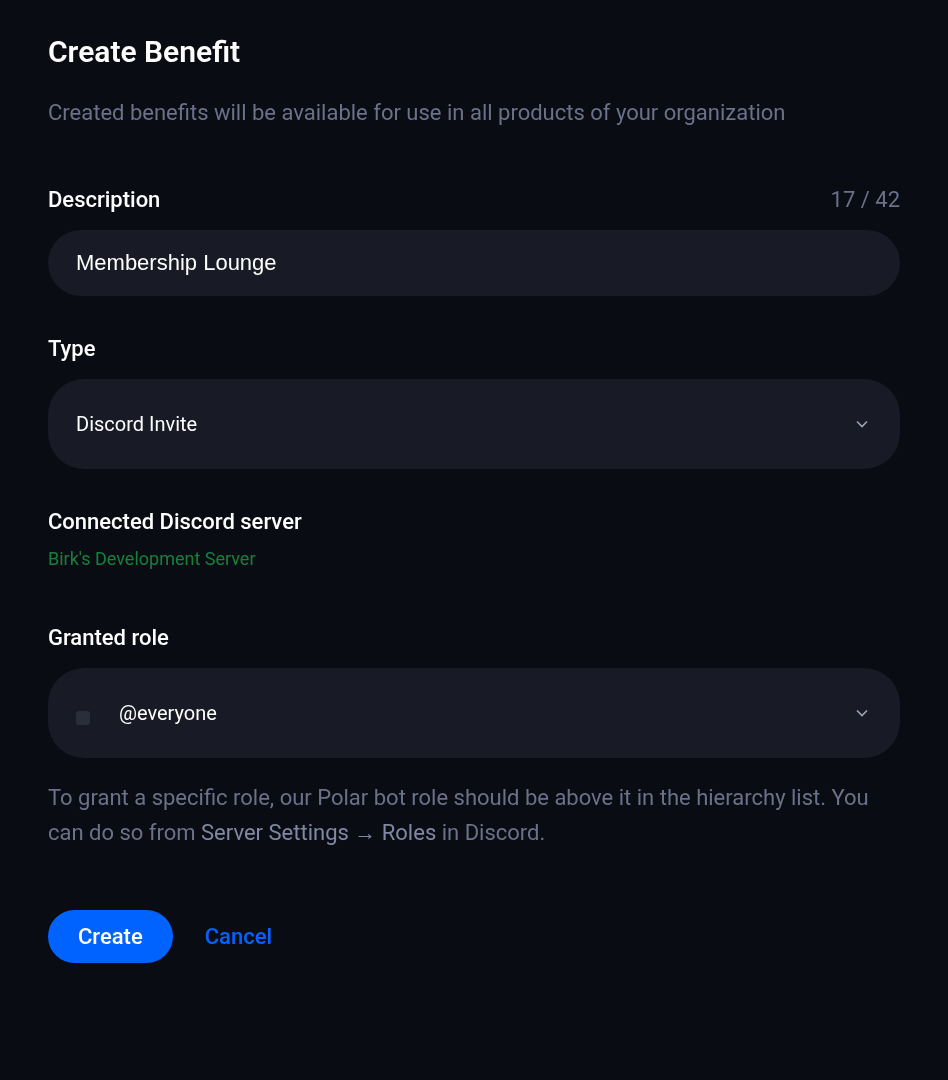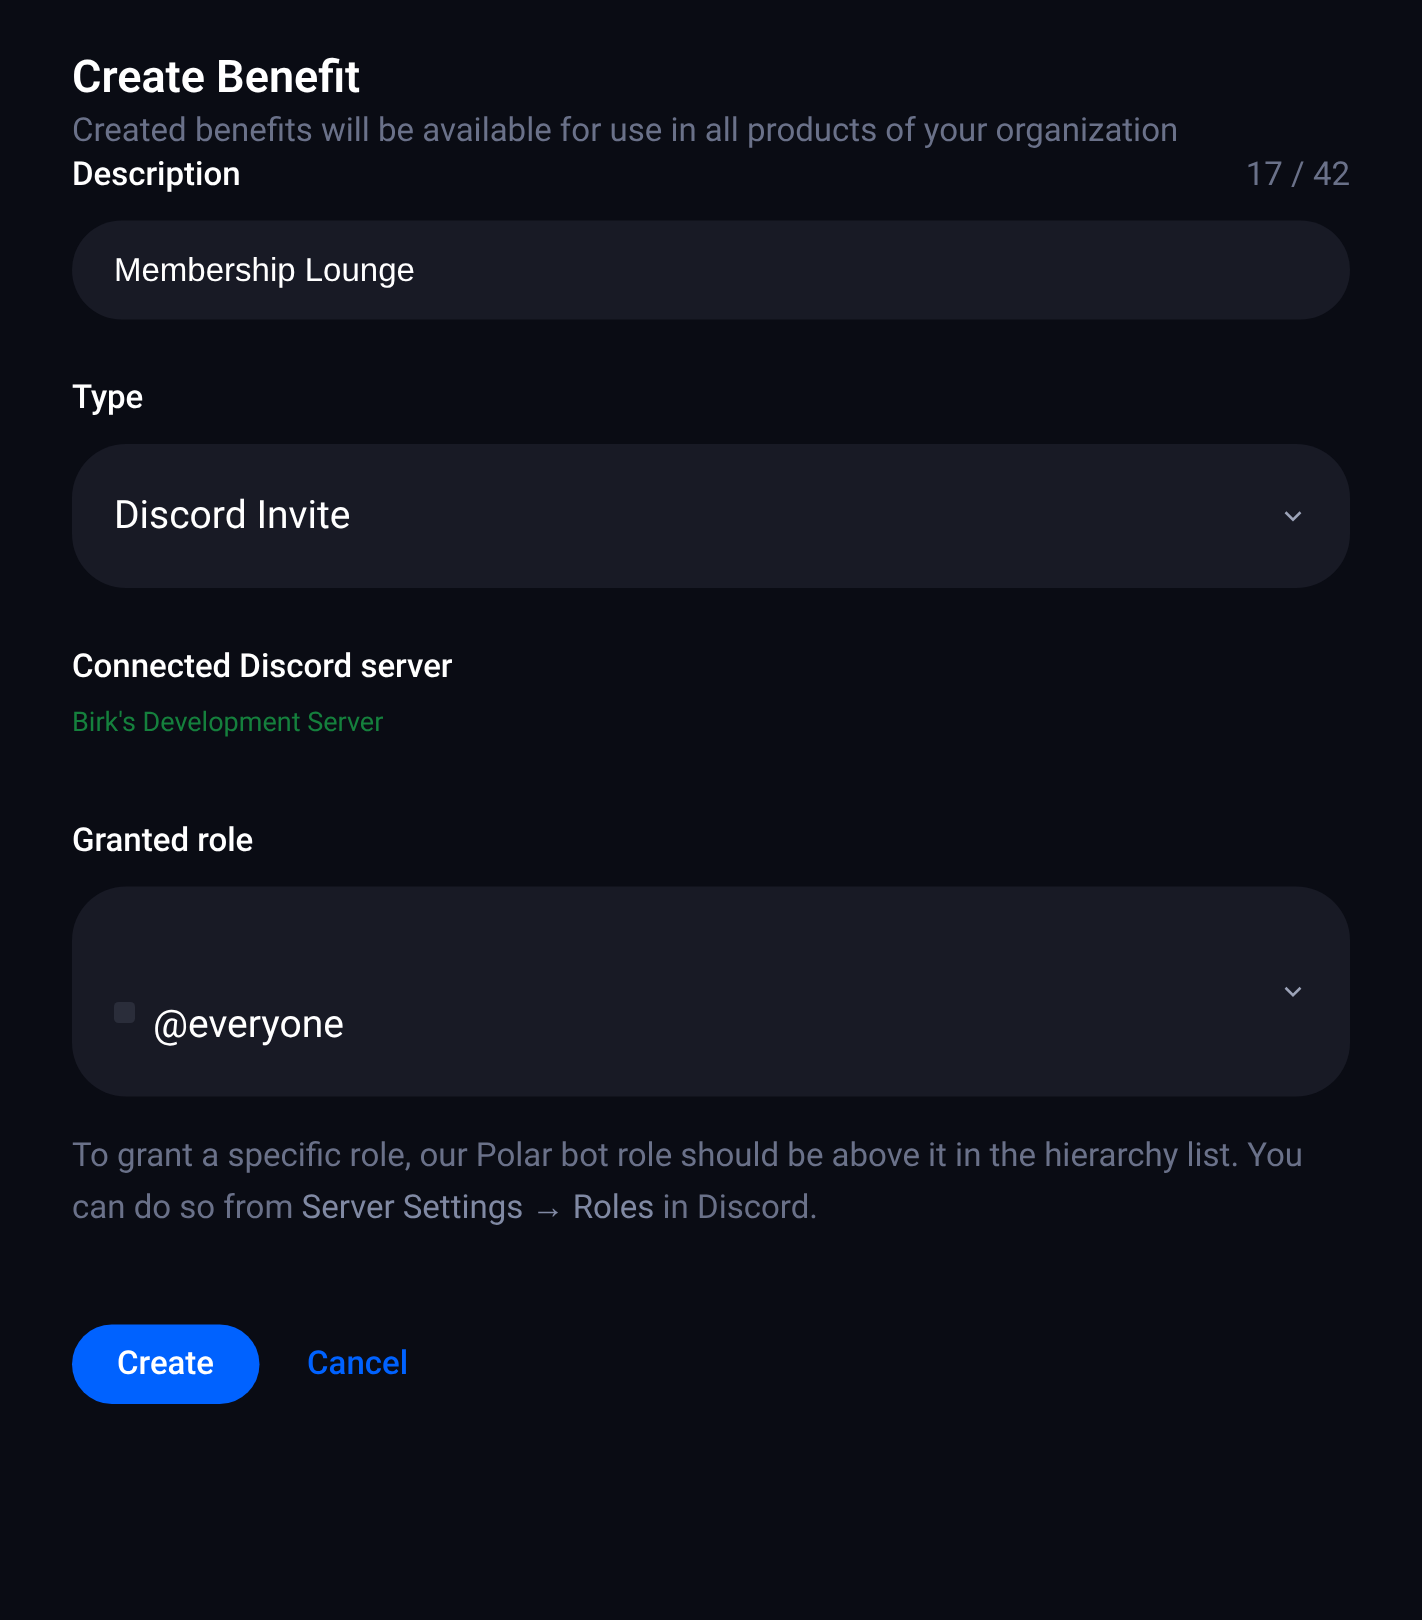--- a/index.html
+++ b/index.html
@@ -14,27 +14,28 @@
       color: #ffffff;
       width: 948px;
       height: 1080px;
       padding: 34px 48px;
     }
     
     .page-title {
       font-size: 30px;
       font-weight: 600;
       color: #ffffff;
-      margin-bottom: 2px;
+      margin-bottom: 27px;
     }
     
     .page-subtitle {
       font-size: 22px;
       color: #6a7189;
       line-height: 1.5;
+      margin-bottom: 58px;
     }
     
     .form-group {
       margin-bottom: 40px;
     }
     
     .label-row {
       display: flex;
       justify-content: space-between;
       align-items: center;
@@ -64,33 +65,32 @@
       font-family: Liberation Sans, sans-serif;
       outline: none;
     }
     
     .select-field {
       width: 100%;
       background-color: #181a25;
       border: none;
       border-radius: 36px;
       padding: 33px 28px;
-      font-size: 26px;
+      font-size: 20px;
       color: #ffffff;
       display: flex;
       justify-content: space-between;
       align-items: center;
       cursor: pointer;
     }
     
     .select-value {
       display: flex;
-      align-items: flex-start;
-      gap: 12px;
-      margin-top: 44px;
+      align-items: flex-end;
+      gap: 29px;
     }
     
     .role-icon {
       width: 14px;
       height: 14px;
       background-color: #2a2d3a;
       border-radius: 3px;
     }
     
     .chevron-icon {

